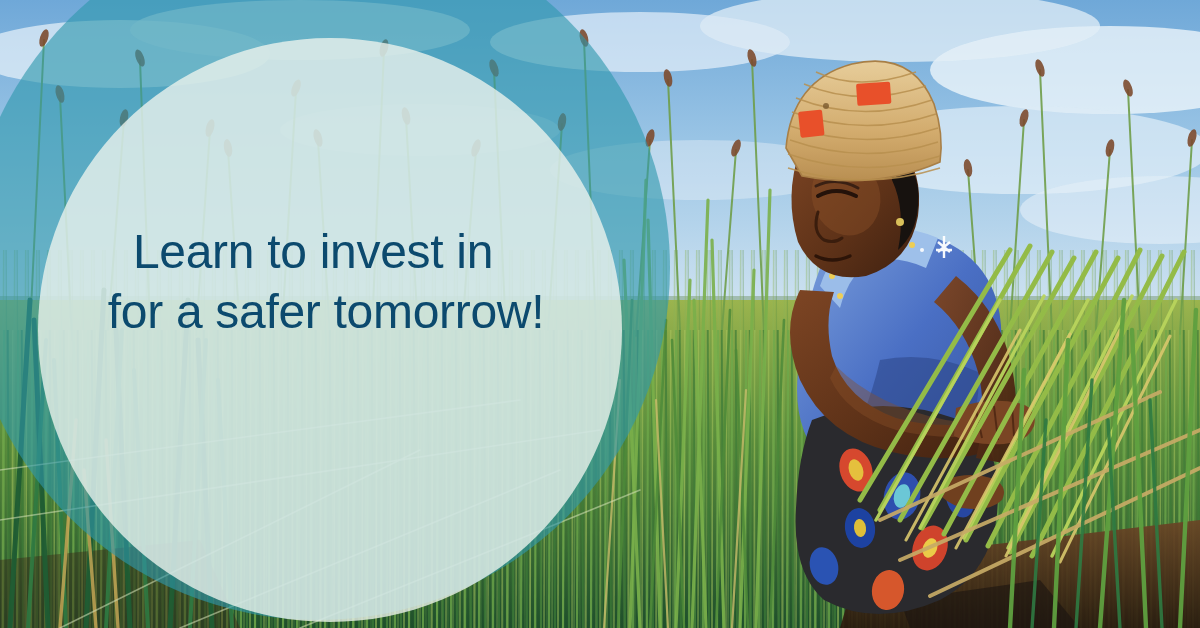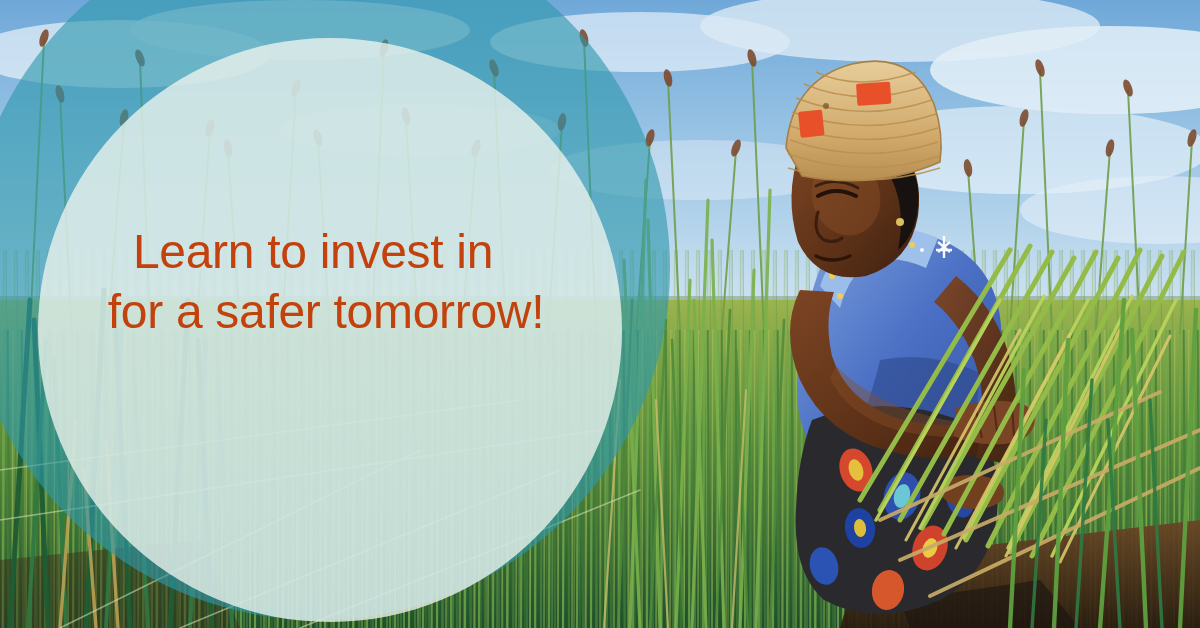--- a/index.html
+++ b/index.html
@@ -24,21 +24,21 @@
   .headline-block {
     position: absolute;
     left: 0;
     top: 228px;
     width: 620px;
     text-align: center;
     z-index: 30;
     pointer-events: none;
   }
   .hl-line {
-    color: #c2410c;
+    color: #0c4a6e;
     line-height: 1.0;
     letter-spacing: -0.3px;
     white-space: nowrap;
   }
   .hl-1 {
     font-size: 48px;
     font-weight: 400;
     margin-left: 6px;
   }
   .hl-2 {

